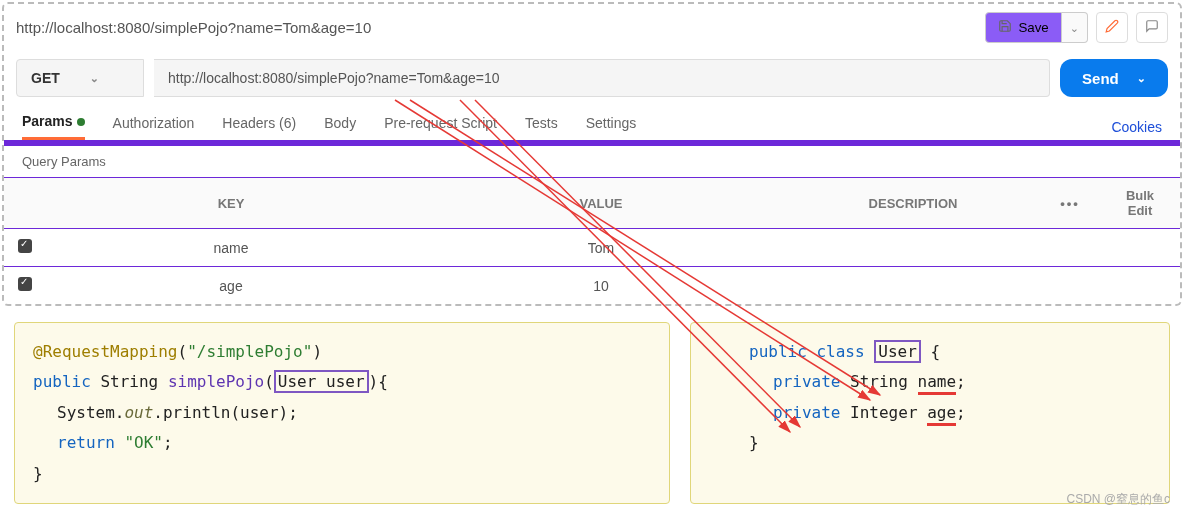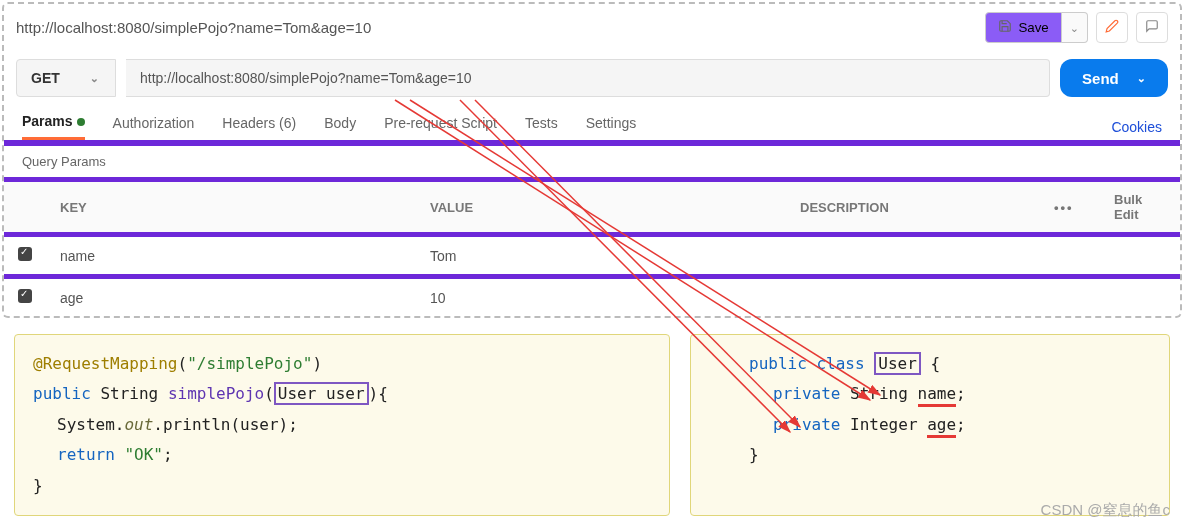--- a/index.html
+++ b/index.html
@@ -5,31 +5,31 @@
 * { box-sizing: border-box; margin: 0; padding: 0; }
 body { font-family: -apple-system, BlinkMacSystemFont, 'Segoe UI', Arial, sans-serif; font-size: 14px; color: #333; background: #fff; width: 1184px; position: relative; }
 .outer { border: 2px dashed #bbb; border-radius: 6px; margin: 2px; padding: 0; }
 .header { display: flex; align-items: center; justify-content: space-between; padding: 8px 12px; }
 .header-title { font-size: 15px; color: #555; }
 .header-right { display: flex; gap: 8px; align-items: center; }
 .save-btn { display: flex; align-items: center; gap: 6px; border: 1px solid #ccc; border-radius: 4px 0 0 4px; padding: 6px 12px; background: #8b5cf6; cursor: pointer; }
 .save-chevron { border: 1px solid #ccc; border-left: none; border-radius: 0 4px 4px 0; padding: 6px 8px; background: #fafafa; cursor: pointer; }
 .icon-btn { border: 1px solid #ddd; border-radius: 4px; padding: 6px 8px; background: #fff; cursor: pointer; }
 .request-row { display: flex; gap: 10px; padding: 8px 12px; align-items: stretch; }
-.method-select { display: flex; align-items: center; gap: 30px; border: 1px solid #ddd; background: #f5f5f5; border-radius: 4px 0 0 4px; padding: 10px 14px; width: 100px; cursor: pointer; font-weight: 600; }
+.method-select { display: flex; align-items: center; gap: 30px; border: 1px solid #ddd; background: #f5f5f5; border-radius: 4px 0 0 4px; padding: 10px 14px; width: 128px; cursor: pointer; font-weight: 600; }
 .url-input { flex: 1; border: 1px solid #ddd; background: #f5f5f5; border-left: none; border-radius: 0 4px 4px 0; padding: 10px 14px; color: #555; }
 .send-btn { background: #097bed; color: #fff; border: none; border-radius: 12px; padding: 10px 22px; font-size: 15px; font-weight: 600; cursor: pointer; display: flex; align-items: center; gap: 18px; }
 .tabs { display: flex; align-items: center; gap: 28px; padding: 8px 18px 0 18px; color: #666; font-size: 14px; border-bottom: 6px solid #6d28d9; }
 .tab { padding-bottom: 8px; cursor: pointer; }
 .tab.active { color: #222; border-bottom: 3px solid #ff6c37; font-weight: 600; }
 .tab .dot { display: inline-block; width: 8px; height: 8px; background: #2e7d32; border-radius: 50%; margin-left: 4px; }
 .cookies-link { margin-left: auto; color: #1d4ed8; cursor: pointer; font-weight: 400; }
 .subheader { padding: 8px 18px; font-size: 13px; color: #666; }
 .params-table { width: 100%; border-collapse: collapse; }
-.params-table th, .params-table td { text-align: left; padding: 10px 14px; border-top: 5px solid #6d28d9; font-weight: normal; color: #555; }
+.params-table th, .params-table td { text-align: center; padding: 10px 14px; border-top: 1px solid #6d28d9; font-weight: normal; color: #555; }
 .params-table th { color: #777; font-weight: 600; font-size: 13px; }
 .th-row { background: #fafafa; }
 .checkbox { width: 14px; height: 14px; background: #444; border-radius: 3px; display: inline-block; position: relative; }
 .checkbox::after { content: "✓"; color: #fff; font-size: 10px; position: absolute; top: -1px; left: 2px; }
 .col-check { width: 40px; text-align: center; }
 .col-key { width: 370px; }
 .col-value { width: 370px; }
 .col-desc { }
 .col-actions { width: 60px; text-align: center; }
 .col-bulk { width: 80px; text-align: right; }
@@ -38,21 +38,21 @@
 .code-box { flex: 1; background: #fdfaea; border: 1px solid #e0d67a; border-radius: 4px; padding: 14px 18px; font-family: 'Menlo', 'Consolas', monospace; font-size: 16px; line-height: 1.9; color: #222; position: relative; }
 .code-box.right { flex: 0 0 480px; }
 .kw { color: #1565c0; }
 .ann { color: #9e7e00; }
 .str { color: #2e7d32; }
 .fn { color: #5e35b1; }
 .it { font-style: italic; color: #6a6a3a; }
 .boxed { border: 2px solid #7e57c2; padding: 0 2px; }
 .ul-red { border-bottom: 3px solid #e53935; padding-bottom: 1px; }
 .indent { padding-left: 24px; display: block; }
-.watermark { position: absolute; right: 14px; bottom: 4px; color: #aaa; font-size: 15px; }
+.watermark { position: absolute; right: 14px; bottom: 4px; color: #aaa; font-size: 12px; }
 .chevron { font-size: 11px; color: #888; }
 svg.overlay { position: absolute; top: 0; left: 0; pointer-events: none; }
 </style>
 </head>
 <body>
 
 <div class="outer">
   <div class="header">
     <div class="header-title">http://localhost:8080/simplePojo?name=Tom&amp;age=10</div>
     <div class="header-right">

